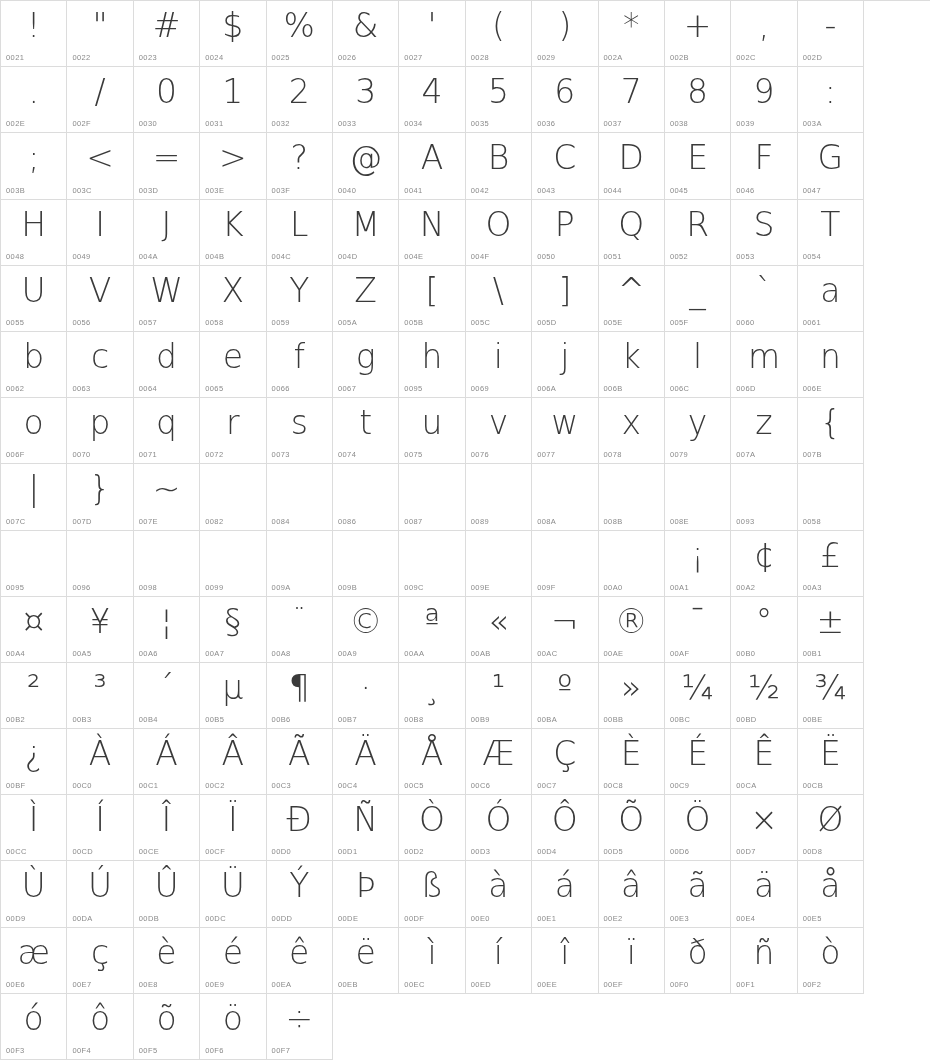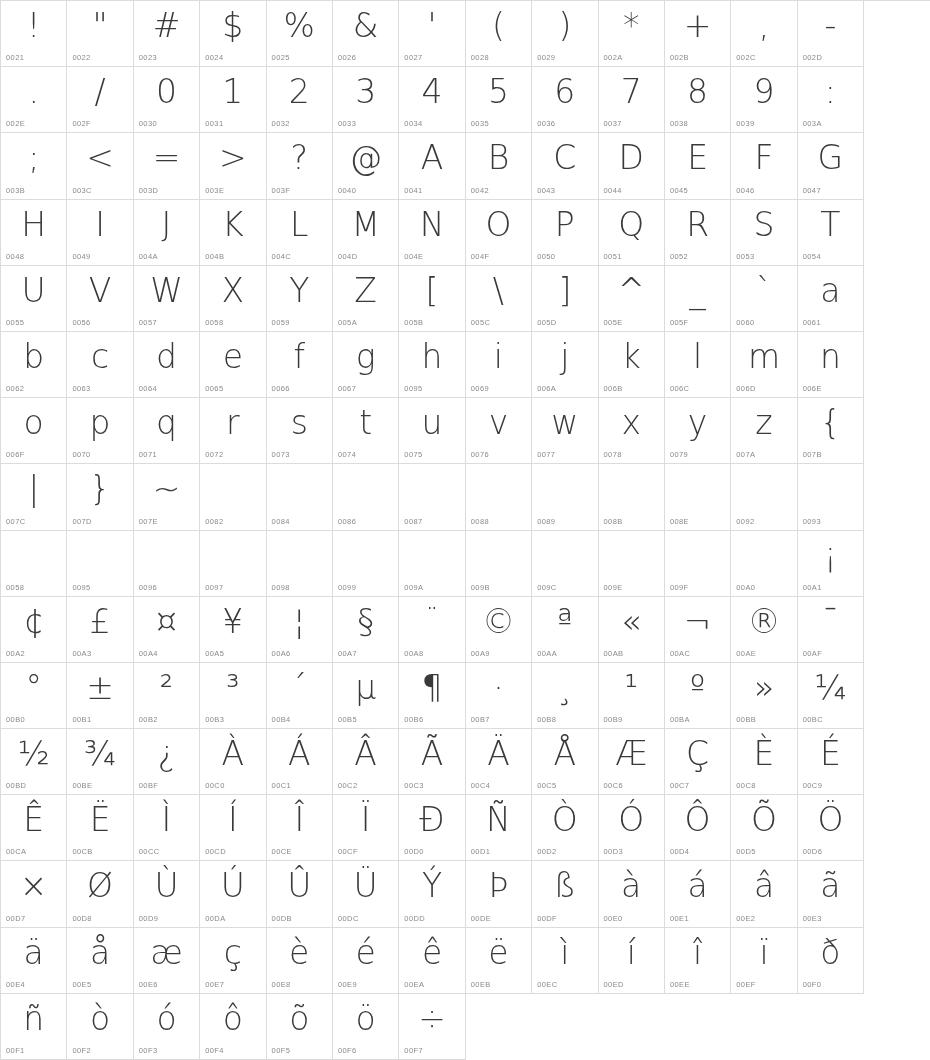--- a/index.html
+++ b/index.html
@@ -447,57 +447,49 @@
     <div class="cell empty">
       <div class="glyph"></div>
       <div class="code">0086</div>
     </div>
     <div class="cell empty">
       <div class="glyph"></div>
       <div class="code">0087</div>
     </div>
     <div class="cell empty">
       <div class="glyph"></div>
-      <div class="code">0088</div>
-    </div>
-    <div class="cell empty">
-      <div class="glyph"></div>
       <div class="code">0089</div>
     </div>
     <div class="cell empty">
       <div class="glyph"></div>
+      <div class="code">008A</div>
+    </div>
+    <div class="cell empty">
+      <div class="glyph"></div>
       <div class="code">008B</div>
     </div>
     <div class="cell empty">
       <div class="glyph"></div>
       <div class="code">008E</div>
     </div>
     <div class="cell empty">
       <div class="glyph"></div>
-      <div class="code">0092</div>
-    </div>
-    <div class="cell empty">
-      <div class="glyph"></div>
       <div class="code">0093</div>
     </div>
     <div class="cell empty">
       <div class="glyph"></div>
       <div class="code">0058</div>
     </div>
     <div class="cell empty">
       <div class="glyph"></div>
       <div class="code">0095</div>
     </div>
     <div class="cell empty">
       <div class="glyph"></div>
       <div class="code">0096</div>
-    </div>
-    <div class="cell empty">
-      <div class="glyph"></div>
-      <div class="code">0097</div>
     </div>
     <div class="cell empty">
       <div class="glyph"></div>
       <div class="code">0098</div>
     </div>
     <div class="cell empty">
       <div class="glyph"></div>
       <div class="code">0099</div>
     </div>
     <div class="cell empty">

